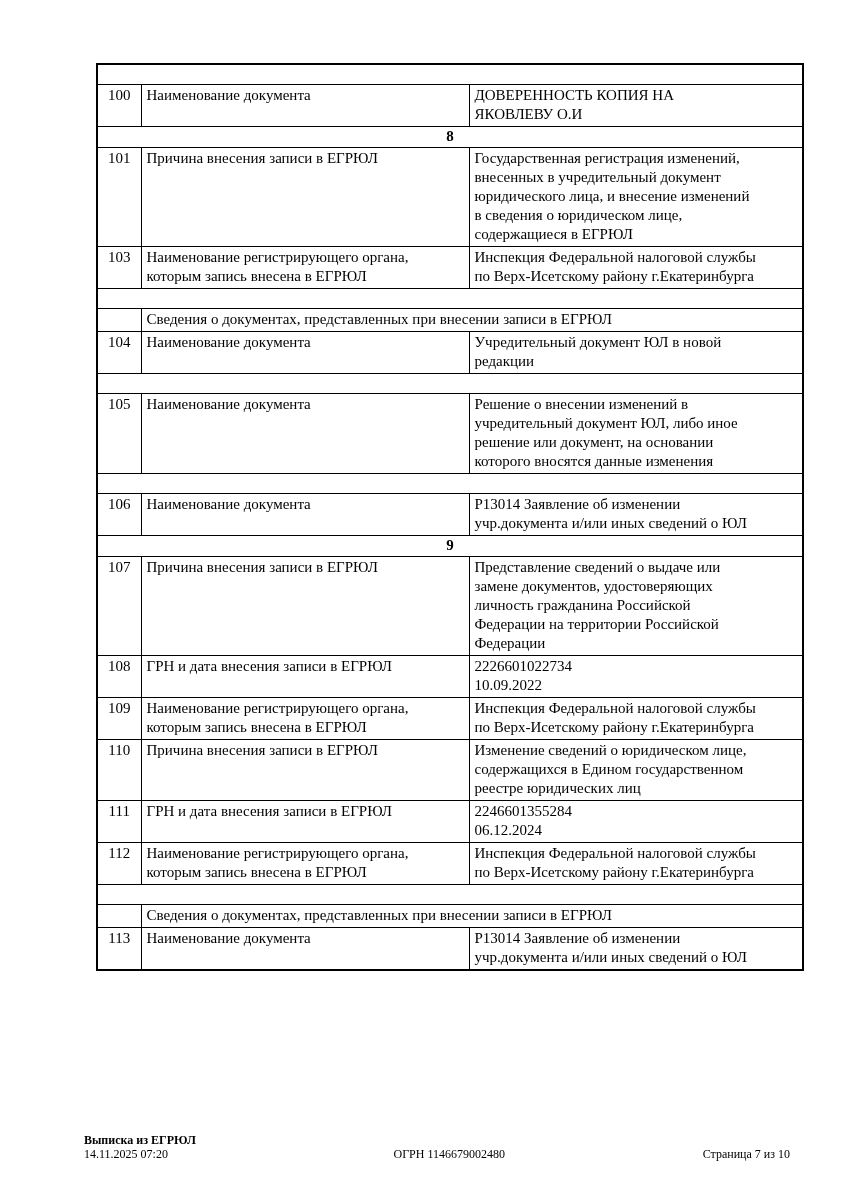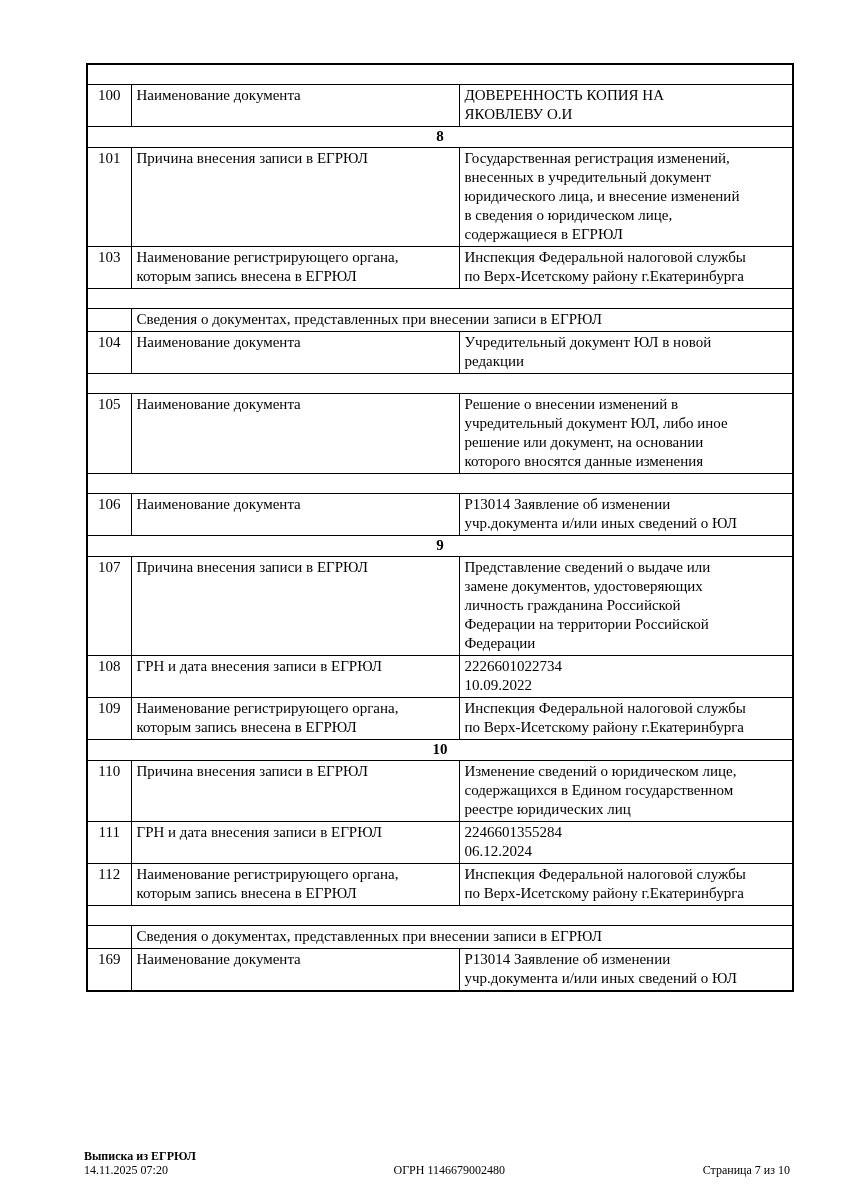--- a/index.html
+++ b/index.html
@@ -5,21 +5,21 @@
   * { margin:0; padding:0; box-sizing:border-box; }
   html, body {
     width:848px; height:1200px;
     background:#ffffff;
     font-family:"Liberation Serif", serif;
     color:#000000;
   }
   body { position:relative; overflow:hidden; }
 
   .doc-table {
-    position:absolute; left:86px; top:63px;
+    position:absolute; left:96px; top:63px;
     width:706px;
     border-collapse:collapse;
     table-layout:fixed;
     border:2px solid #000;
   }
   .doc-table td {
     border:1px solid #000;
     vertical-align:top;
     font-size:15px;
     line-height:19px;
@@ -34,21 +34,21 @@
   }
   tr.subsection td.subsection-cell { font-weight:normal; }
 
   .footer {
     position:absolute;
     left:84px; top:1133px; width:706px;
     display:flex; justify-content:space-between; align-items:flex-end;
     font-size:12px; line-height:14px;
   }
   .footer .left-block { text-align:left; }
-  .footer .doc-title { font-weight:bold;margin-top:16px; }
+  .footer .doc-title { font-weight:bold; }
   .footer .center-block { }
   .footer .right-block { text-align:right; }
 </style>
 </head>
 <body>
 
 <table class="doc-table">
   <colgroup>
     <col style="width:44px">
     <col style="width:328px">
@@ -134,23 +134,20 @@
         <td class="value">2226601022734
 10.09.2022</td>
       </tr>
       <tr class="data">
         <td class="num">109</td>
         <td class="label">Наименование регистрирующего органа,
 которым запись внесена в ЕГРЮЛ</td>
         <td class="value">Инспекция Федеральной налоговой службы
 по Верх-Исетскому району г.Екатеринбурга</td>
       </tr>
-      <tr class="section">
-        <td colspan="3">10</td>
-      </tr>
       <tr class="data">
         <td class="num">110</td>
         <td class="label">Причина внесения записи в ЕГРЮЛ</td>
         <td class="value">Изменение сведений о юридическом лице,
 содержащихся в Едином государственном
 реестре юридических лиц</td>
       </tr>
       <tr class="data">
         <td class="num">111</td>
         <td class="label">ГРН и дата внесения записи в ЕГРЮЛ</td>
@@ -165,21 +162,21 @@
 по Верх-Исетскому району г.Екатеринбурга</td>
       </tr>
       <tr class="spacer">
         <td colspan="3"></td>
       </tr>
       <tr class="subsection">
         <td class="num"></td>
         <td colspan="2" class="subsection-cell">Сведения о документах, представленных при внесении записи в ЕГРЮЛ</td>
       </tr>
       <tr class="data">
-        <td class="num">169</td>
+        <td class="num">113</td>
         <td class="label">Наименование документа</td>
         <td class="value">Р13014 Заявление об изменении
 учр.документа и/или иных сведений о ЮЛ</td>
       </tr>
     </tbody>
 </table>
 
 <div class="footer">
   <div class="left-block">
     <div class="doc-title">Выписка из ЕГРЮЛ</div>

